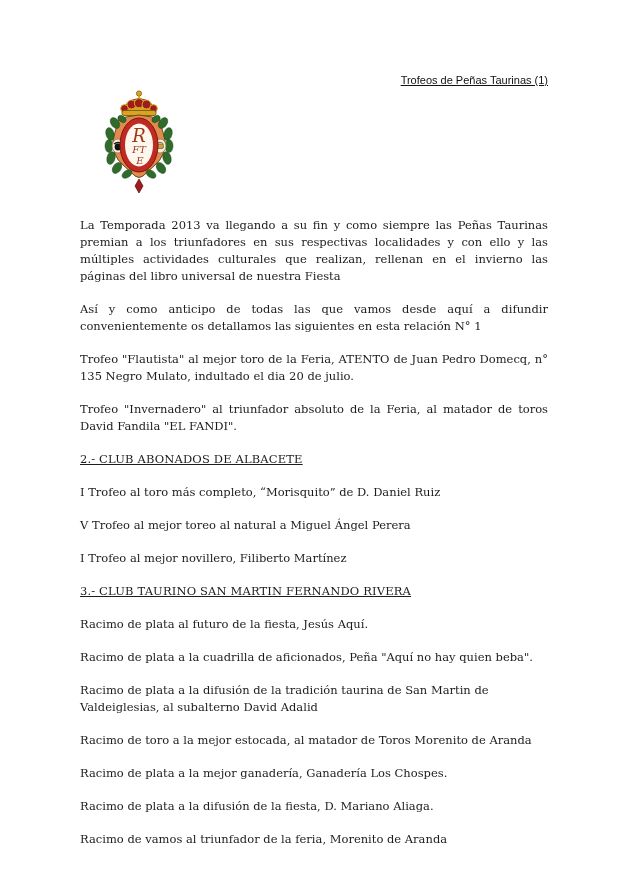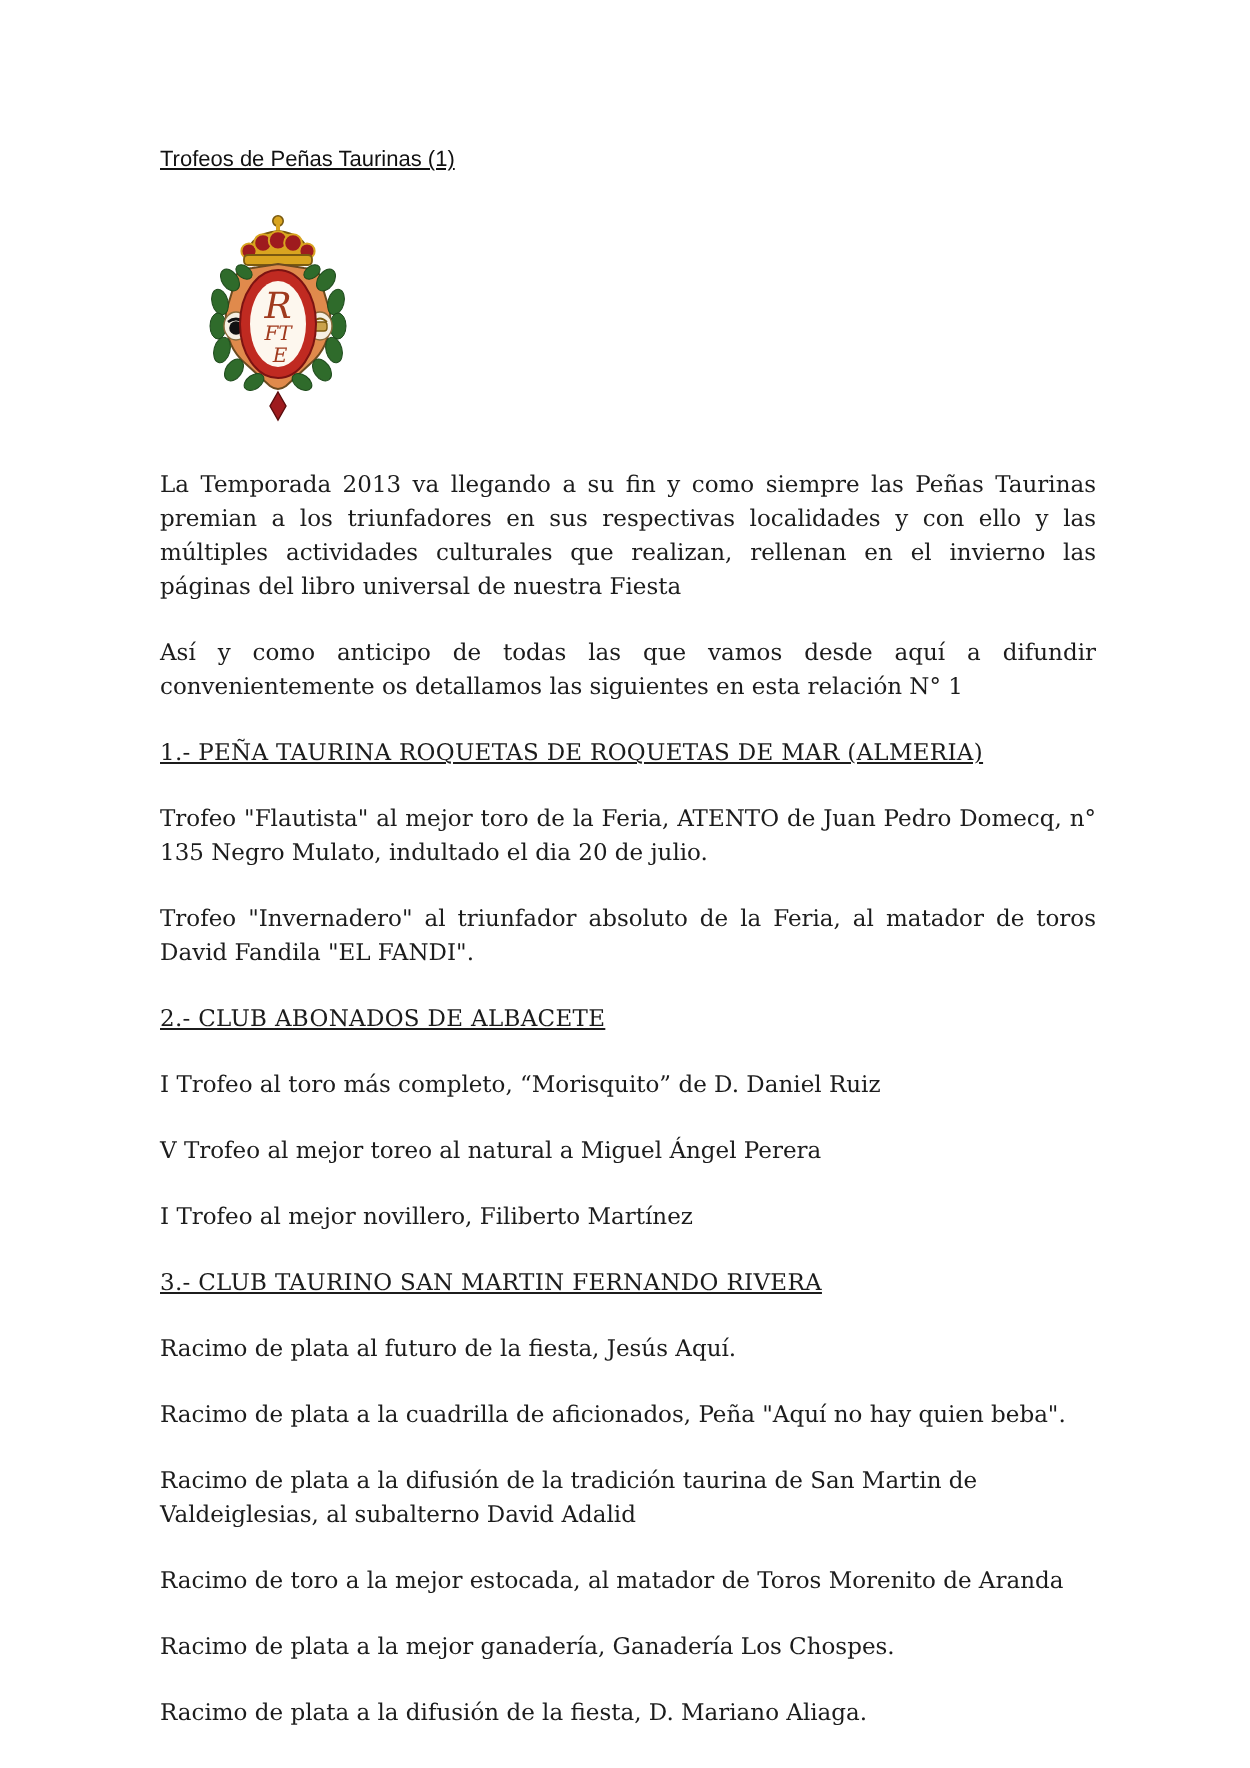--- a/index.html
+++ b/index.html
@@ -8,26 +8,26 @@
     height: 884px;
     background: #ffffff;
     box-sizing: border-box;
     padding: 73px 77px 0 80px;
     font-family: "DejaVu Serif", serif;
     color: #1c1c1c;
     overflow: hidden;
     position: relative;
   }
   .header-line {
-    text-align: left;
+    text-align: right;
     font-family: "Liberation Sans", sans-serif;
     font-size: 11px;
     line-height: 14px;
     text-decoration: underline;
-    margin: 0 0 19px 0;
+    margin: 0 0 2px 0;
     color: #111111;
   }
   .logo-wrap {
     margin: 2px 0 14px 17px;
     width: 84px;
     height: 112px;
   }
   .body-copy p, .body-copy h2 {
     font-size: 11.5px;
     line-height: 17px;
@@ -107,21 +107,20 @@
 
       <path d="M42,90 L46,97 L42,104 L38,97 Z" fill="#9E1B1E" stroke="#5a0d0d" stroke-width="0.7"></path>
     </svg>
   </div>
 
   <div class="body-copy">
 
     <p class="justify">La Temporada 2013  va llegando a su fin  y como siempre las Peñas Taurinas premian a los triunfadores  en sus respectivas localidades y con ello y las múltiples actividades culturales que realizan, rellenan en el invierno las páginas del libro universal de nuestra Fiesta</p>
     <p class="justify">Así y como anticipo de todas las que vamos desde aquí a difundir convenientemente os detallamos las siguientes en esta relación N° 1</p>
 
-    <h2 class="section-heading">1.- PEÑA TAURINA ROQUETAS  DE ROQUETAS DE MAR (ALMERIA)</h2>
     <p class="justify">Trofeo "Flautista" al mejor toro de la Feria, ATENTO de Juan Pedro Domecq, n° 135 Negro Mulato, indultado el dia 20 de julio.</p>
     <p class="justify">Trofeo "Invernadero" al triunfador absoluto de la Feria,  al matador de toros David Fandila "EL FANDI".</p>
 
     <h2 class="section-heading">2.- CLUB  ABONADOS DE ALBACETE</h2>
     <p>I Trofeo al toro más completo, “Morisquito” de D. Daniel Ruiz</p>
     <p>V Trofeo al mejor toreo al natural a Miguel Ángel Perera</p>
     <p>I Trofeo al mejor novillero, Filiberto Martínez</p>
 
     <h2 class="section-heading">3.- CLUB TAURINO SAN MARTIN FERNANDO RIVERA</h2>
     <p>Racimo de plata  al  futuro de la fiesta, Jesús Aquí.</p>

